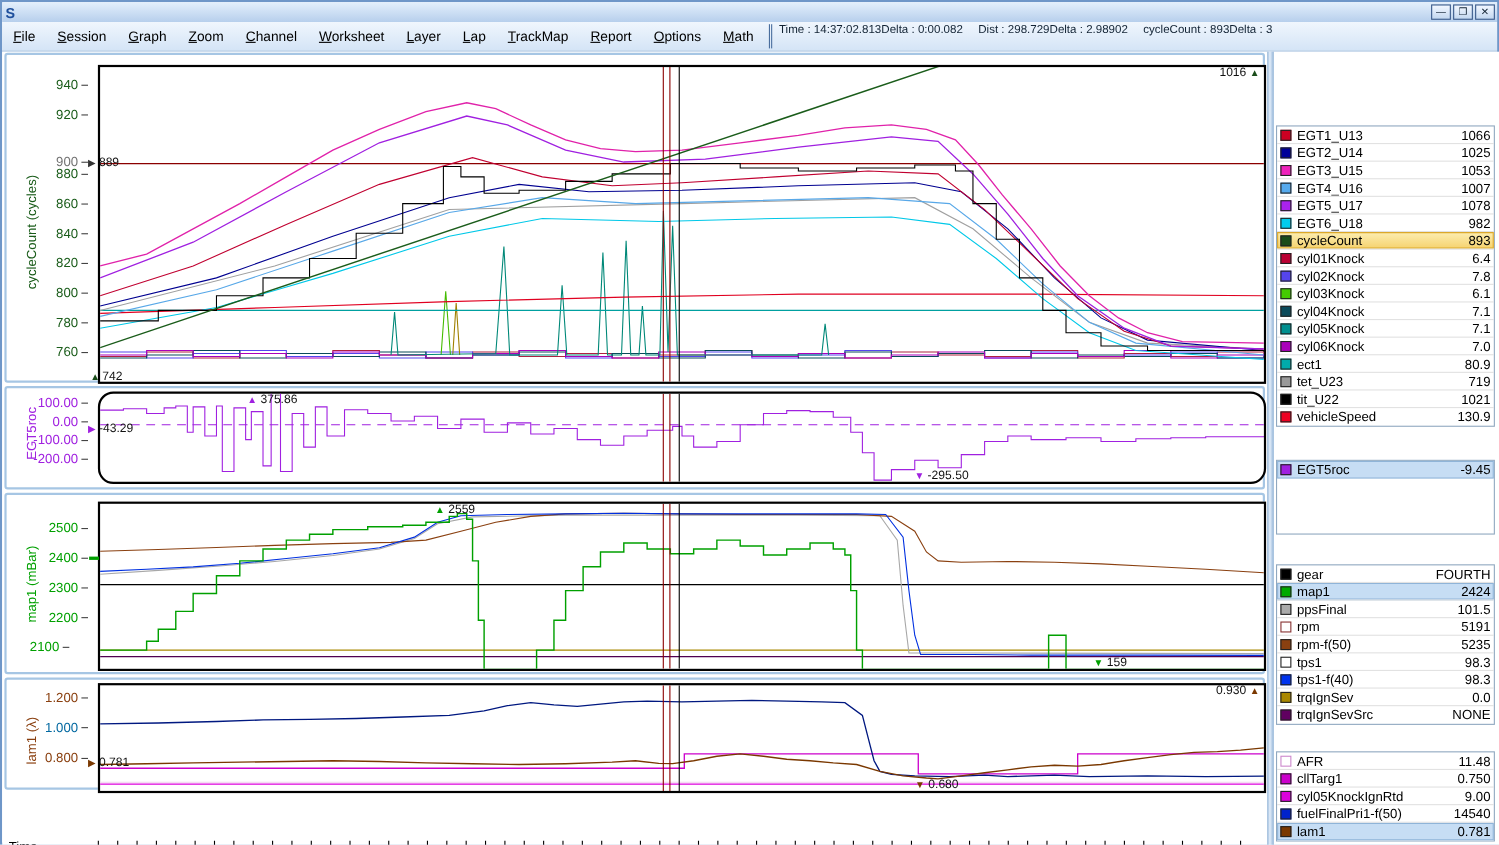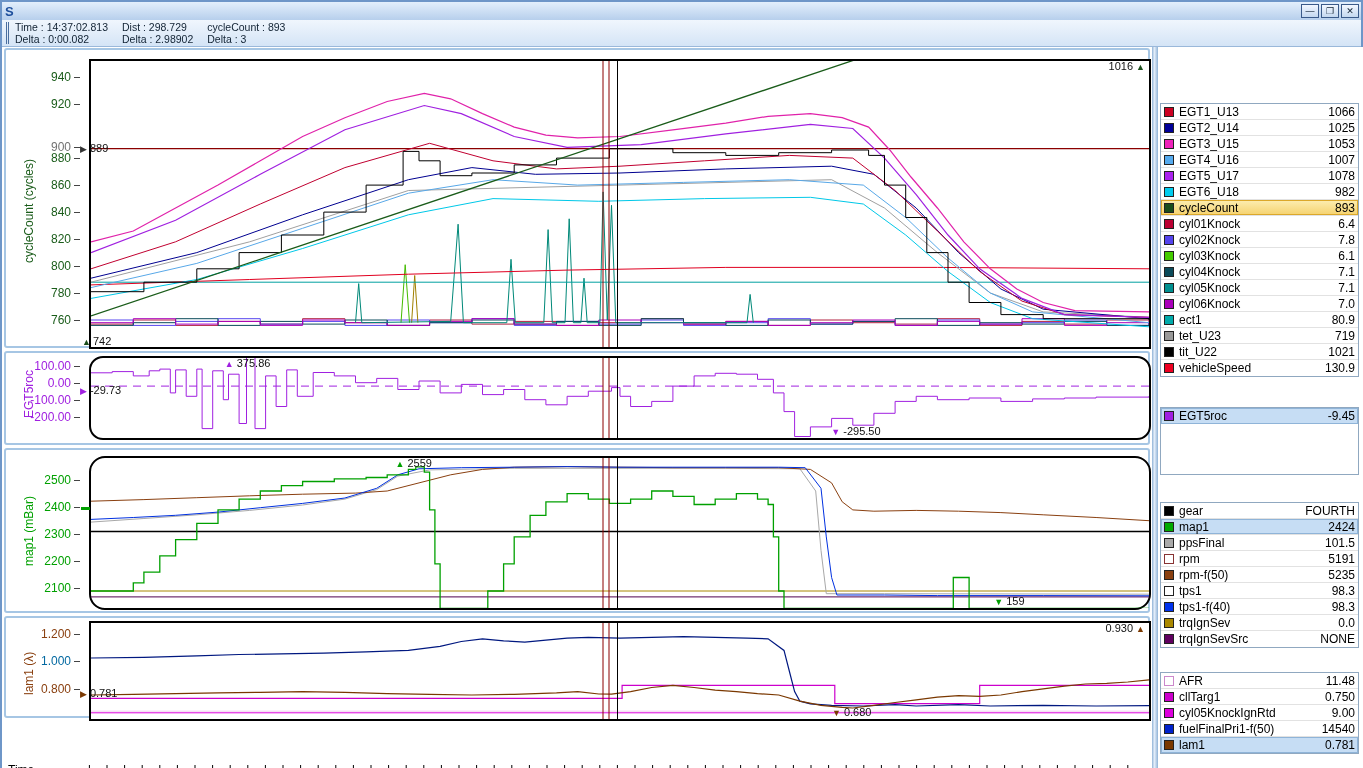--- a/index.html
+++ b/index.html
@@ -10,34 +10,34 @@
   .logo{font-weight:bold;font-size:13px;color:#1e4f9c;margin:0 5px 0 3px;}
   .title-text{font-size:12px;color:#111;}
   .winbtns{margin-left:auto;display:flex;margin-right:2px;}
   .winbtn{width:18px;height:14px;border:1px solid #3a5a8a;background:linear-gradient(#f2f7ff,#c4d8f0);font-size:9px;line-height:12px;text-align:center;margin-left:2px;color:#123;box-sizing:border-box;}
   
   .menubar{position:absolute;left:0;top:18px;width:100%;height:27px;background:linear-gradient(#f0f6fd,#d4e4f6);border-bottom:1px solid #9ab8da;display:flex;align-items:stretch;box-sizing:border-box;}
   .menu-item{padding:6px 10px 0 10px;font-size:12.5px;color:#000;}
   .menu-item::first-letter{text-decoration:underline;}
   .status-sep{border-left:1px solid #4a6e9e;border-right:1px solid #4a6e9e;width:1px;margin:2px 6px 2px 4px;}
   .status-cols{display:flex;font-size:10.5px;color:#123;padding-top:1px;}
-  .status-col{display:flex;flex-direction:column;margin-right:14px;line-height:12px;}
+  .status-col{display:flex;margin-right:14px;line-height:12px;text-align:center;}
   
   .main{position:absolute;top:45px;left:0;width:1363px;height:723px;background:#fff;}
   .chart{position:absolute;left:2px;width:1146px;border:2px solid #a6c6e4;border-radius:3px;background:#fff;box-sizing:border-box;}
   .plot{position:absolute;left:83px;width:1058px;border:2px solid #000;background:#fff;box-sizing:content-box;}
   .plot svg{position:absolute;inset:0;display:block;}
   .ylabel{position:absolute;transform:rotate(-90deg);transform-origin:left top;font-size:12px;white-space:nowrap;}
   .ytick{position:absolute;width:70px;text-align:right;font-size:12px;line-height:13px;}
   .ytick .dash{display:inline-block;width:6px;height:1px;background:#444;vertical-align:middle;margin-left:3px;}
   .marker{position:absolute;font-size:11px;white-space:nowrap;color:#111;z-index:5;line-height:11px;}
   .marker .tri{font-size:9px;}
   
   .vdivider{position:absolute;left:1150px;top:0px;width:6px;height:723px;background:linear-gradient(90deg,#8fb2d6,#e4eefa 40%,#8fb2d6);}
-  .pbox{position:absolute;left:1158px;width:199px;border:1px solid #90a8c0;background:#fff;box-sizing:border-box;}
+  .pbox{position:absolute;left:1158px;width:199px;border:1px solid #90a8c0;background:#fff;box-sizing:border-box;margin-top:11px;}
   .prow{display:flex;align-items:center;height:16px;border-bottom:1px solid #e2e2e2;font-size:12px;padding:0 3px;box-sizing:border-box;}
   .prow:last-child{border-bottom:none;}
   .swatch{width:10px;height:10px;border:1px solid #222;margin-right:5px;flex:none;box-sizing:border-box;}
   .pname{flex:1;white-space:nowrap;overflow:hidden;}
   .pval{text-align:right;white-space:nowrap;}
   .sel-yellow{background:linear-gradient(#fdeeb2,#f5d26e);box-shadow:inset 0 0 0 1px #dca82a;}
   .sel-blue{background:#c6ddf4;box-shadow:inset 0 0 0 1px #8fb4d8;}
   
   .time-axis{position:absolute;left:85px;top:716px;width:1058px;height:36px;overflow:hidden;}
   .time-name{position:absolute;left:6px;top:716px;font-size:12px;color:#000;line-height:14px;}
@@ -49,20 +49,34 @@
   <div class="titlebar">
     <span class="logo">S</span>
     <span class="winbtns">
       <span class="winbtn">—</span>
       <span class="winbtn">❐</span>
       <span class="winbtn">✕</span>
     </span>
   </div>
 
   <div class="menubar">
+    <span id="menu-items" style="display:flex">
+        <span class="menu-item">File</span>
+        <span class="menu-item">Session</span>
+        <span class="menu-item">Graph</span>
+        <span class="menu-item">Zoom</span>
+        <span class="menu-item">Channel</span>
+        <span class="menu-item">Worksheet</span>
+        <span class="menu-item">Layer</span>
+        <span class="menu-item">Lap</span>
+        <span class="menu-item">TrackMap</span>
+        <span class="menu-item">Report</span>
+        <span class="menu-item">Options</span>
+        <span class="menu-item">Math</span>
+      </span>
     <span class="status-sep"></span>
     <span class="status-cols" id="status-cols">
         <span class="status-col">
           <span>Time : 14:37:02.813</span>
           <span>Delta : 0:00.082</span>
         </span>
         <span class="status-col">
           <span>Dist : 298.729</span>
           <span>Delta : 2.98902</span>
         </span>
@@ -125,32 +139,32 @@
           <div class="ytick" style="color: rgb(160, 32, 224); left: 4px; top: 58.1277px;"><span>-200.00</span><span class="dash"></span></div>
           <div class="plot" style="top: 3px; height: 80px; border-radius: 14px;">
             <svg viewBox="0 0 1058 80" preserveAspectRatio="none" width="100%" height="100%">
               <polyline points="0.0,28.1 1058.0,28.1" fill="none" stroke="#a020e0" stroke-width="1" stroke-dasharray="8,6"></polyline>
               <polyline points="0.0,14.8 21.2,14.8 21.2,13.6 42.3,13.6 42.3,17.9 58.2,17.9 58.2,12.8 68.8,12.8 68.8,11.1 79.3,11.1 79.3,34.9 84.6,34.9 84.6,11.9 95.2,11.9 95.2,38.3 105.8,38.3 105.8,11.1 111.1,11.1 111.1,70.6 121.7,70.6 121.7,12.8 132.3,12.8 132.3,41.7 137.5,41.7 137.5,16.2 148.1,16.2 148.1,65.5 155.5,65.5 155.5,-35.7 164.0,-35.7 164.0,70.6 174.6,70.6 174.6,17.9 185.1,17.9 185.1,48.5 195.7,48.5 195.7,11.9 206.3,11.9 206.3,38.3 222.2,38.3 222.2,14.5 243.3,14.5 243.3,17.9 264.5,17.9 264.5,24.7 285.7,24.7 285.7,20.4 306.8,20.4 306.8,31.5 328.0,31.5 328.0,23.0 349.1,23.0 349.1,34.9 370.3,34.9 370.3,26.4 391.5,26.4 391.5,36.6 412.6,36.6 412.6,31.5 433.8,31.5 433.8,41.7 454.9,41.7 454.9,46.8 476.1,46.8 476.1,38.3 497.3,38.3 497.3,33.2 520.5,33.2 520.5,29.6 529.0,29.6 529.0,38.3 539.6,38.3 539.6,48.5 560.7,48.5 560.7,43.4 581.9,43.4 581.9,28.1 603.1,28.1 603.1,17.9 624.2,17.9 624.2,15.3 645.4,15.3 645.4,16.2 666.5,16.2 666.5,21.3 682.4,21.3 682.4,34.9 693.0,34.9 693.0,53.6 703.6,53.6 703.6,78.5 719.4,78.5 719.4,68.9 740.6,68.9 740.6,60.4 761.8,60.4 761.8,67.2 782.9,67.2 782.9,55.3 804.1,55.3 804.1,43.4 825.2,43.4 825.2,38.3 846.4,38.3 846.4,41.7 878.1,41.7 878.1,40.0 909.9,40.0 909.9,43.4 941.6,43.4 941.6,40.9 973.4,40.9 973.4,40.0 1005.1,40.0 1005.1,39.1 1058.0,39.1 1058.0,38.3" fill="none" stroke="#a020e0" stroke-width="1"></polyline>
               <polyline points="512.0,0.0 512.0,80.0" fill="none" stroke="#8b0000" stroke-width="1"></polyline>
               <polyline points="518.0,0.0 518.0,80.0" fill="none" stroke="#8b0000" stroke-width="1"></polyline>
               <polyline points="526.5,0.0 526.5,80.0" fill="none" stroke="#000" stroke-width="1"></polyline>
             </svg>
             <div class="marker" style="left: 14.8%; top: 0px; transform: translateX(-50%);"><span class="tri" style="color:#a020e0">▲</span> 375.86</div>
-            <div class="marker" style="left: -11px; top: 27.1455px;"><span class="tri" style="color:#a020e0">▶</span><span style="margin-left:3px">-29.73</span></div>
+            <div class="marker" style="left: -11px; top: 27.1455px;"><span class="tri" style="color:#a020e0">▶</span><span style="margin-left:3px">-43.29</span></div>
             <div class="marker" style="left: 72.3%; bottom: 0px; transform: translateX(-50%);"><span class="tri" style="color:#a020e0">▼</span> -295.50</div>
           </div>
         </div>
         <div class="chart" style="top: 401px; height: 165px;">
           <div class="ylabel" style="color: rgb(0, 160, 0); left: 16px; top: 116.2px;">map1 (mBar)</div>
           <div class="ytick" style="color: rgb(0, 160, 0); left: 4px; top: 23.8649px;"><span>2500</span><span class="dash"></span></div>
           <div class="ytick" style="color: rgb(0, 160, 0); left: 4px; top: 50.8919px;"><span>2400</span><span class="dash"></span></div>
           <div class="ytick" style="color: rgb(0, 160, 0); left: 4px; top: 77.9189px;"><span>2300</span><span class="dash"></span></div>
           <div class="ytick" style="color: rgb(0, 160, 0); left: 4px; top: 104.946px;"><span>2200</span><span class="dash"></span></div>
-          <div class="ytick" style="color: rgb(0, 160, 0); left: 4px; top: 131.973px;"><span>2100</span><span class="dash"></span></div>
-          <div class="plot" style="top: 6px; height: 150px; border-radius: 16px;">
+          <div class="ytick" style="color: rgb(0, 160, 0); left: 4px; top: 131.973px; text-align: center;"><span>2100</span><span class="dash"></span></div>
+          <div class="plot" style="top: 6px; height: 150px;">
             <svg viewBox="0 0 1058 150" preserveAspectRatio="none" width="100%" height="100%">
               <polyline points="0.0,138.9 1058.0,138.9" fill="none" stroke="#500050" stroke-width="1"></polyline>
               <polyline points="0.0,133.0 1058.0,133.0" fill="none" stroke="#a88800" stroke-width="1"></polyline>
               <polyline points="0.0,73.5 1058.0,73.5" fill="none" stroke="#000000" stroke-width="1.3"></polyline>
               <polyline points="0.0,64.1 52.9,60.5 105.8,56.8 158.7,52.4 211.6,47.0 253.9,41.1 285.7,31.6 306.8,18.1 338.6,11.9 423.2,10.3 529.0,10.3 634.8,10.3 708.9,10.8 724.7,33.0 730.0,92.4 735.3,135.7 793.5,135.7 1058.0,136.2" fill="none" stroke="#a8a8a8" stroke-width="1"></polyline>
               <polyline points="0.0,43.2 52.9,41.6 105.8,39.7 158.7,37.8 211.6,36.2 264.5,35.1 296.2,33.0 328.0,24.9 359.7,16.8 391.5,11.4 423.2,9.2 476.1,8.6 529.0,9.2 581.9,9.7 634.8,9.7 687.7,9.7 719.4,11.4 740.6,24.9 751.2,43.8 761.8,51.9 782.9,53.2 825.2,52.4 867.6,53.2 909.9,54.6 952.2,56.8 1005.1,59.5 1058.0,62.7" fill="none" stroke="#8a4010" stroke-width="1"></polyline>
               <polyline points="0.0,61.4 42.3,59.5 84.6,57.3 127.0,54.1 169.3,49.7 211.6,45.4 253.9,40.0 285.7,30.3 306.8,16.8 328.0,10.8 370.3,9.7 423.2,9.2 476.1,8.6 529.0,9.2 581.9,9.2 634.8,9.2 687.7,9.2 714.2,9.7 730.0,30.3 735.3,78.9 740.6,119.5 745.9,137.0 793.5,137.0 846.4,137.6 952.2,137.6 1058.0,137.8" fill="none" stroke="#0030e0" stroke-width="1"></polyline>
               <polyline points="0.0,133.0 31.7,133.0 31.7,133.0 42.3,133.0 42.3,124.9 52.9,124.9 52.9,114.1 68.8,114.1 68.8,97.8 84.6,97.8 84.6,81.6 105.8,81.6 105.8,65.4 127.0,65.4 127.0,51.9 148.1,51.9 148.1,41.1 169.3,41.1 169.3,33.0 190.4,33.0 190.4,27.6 211.6,27.6 211.6,23.5 243.3,23.5 243.3,20.8 275.1,20.8 275.1,19.5 296.2,19.5 296.2,16.8 317.4,16.8 317.4,11.4 324.8,11.4 324.8,8.9 333.3,8.9 333.3,14.1 338.6,14.1 338.6,51.9 343.9,51.9 343.9,105.9 349.1,105.9 349.1,150.5 380.9,150.5 380.9,150.5 396.8,150.5 396.8,133.0 412.6,133.0 412.6,105.9 423.2,105.9 423.2,78.9 439.1,78.9 439.1,57.3 454.9,57.3 454.9,43.8 476.1,43.8 476.1,35.7 497.3,35.7 497.3,41.1 518.4,41.1 518.4,45.4 539.6,45.4 539.6,41.1 560.7,41.1 560.7,33.0 581.9,33.0 581.9,38.4 603.1,38.4 603.1,46.5 624.2,46.5 624.2,41.1 645.4,41.1 645.4,35.7 666.5,35.7 666.5,41.1 677.1,41.1 677.1,46.5 682.4,46.5 682.4,78.9 687.7,78.9 687.7,133.0 693.0,133.0 693.0,150.5 857.0,150.5 857.0,150.5 862.3,150.5 862.3,119.5 872.8,119.5 872.8,119.5 878.1,119.5 878.1,150.5 1058.0,150.5 1058.0,150.5" fill="none" stroke="#00a000" stroke-width="1.3"></polyline>
               <polyline points="512.0,0.0 512.0,150.0" fill="none" stroke="#8b0000" stroke-width="1"></polyline>
               <polyline points="518.0,0.0 518.0,150.0" fill="none" stroke="#8b0000" stroke-width="1"></polyline>

